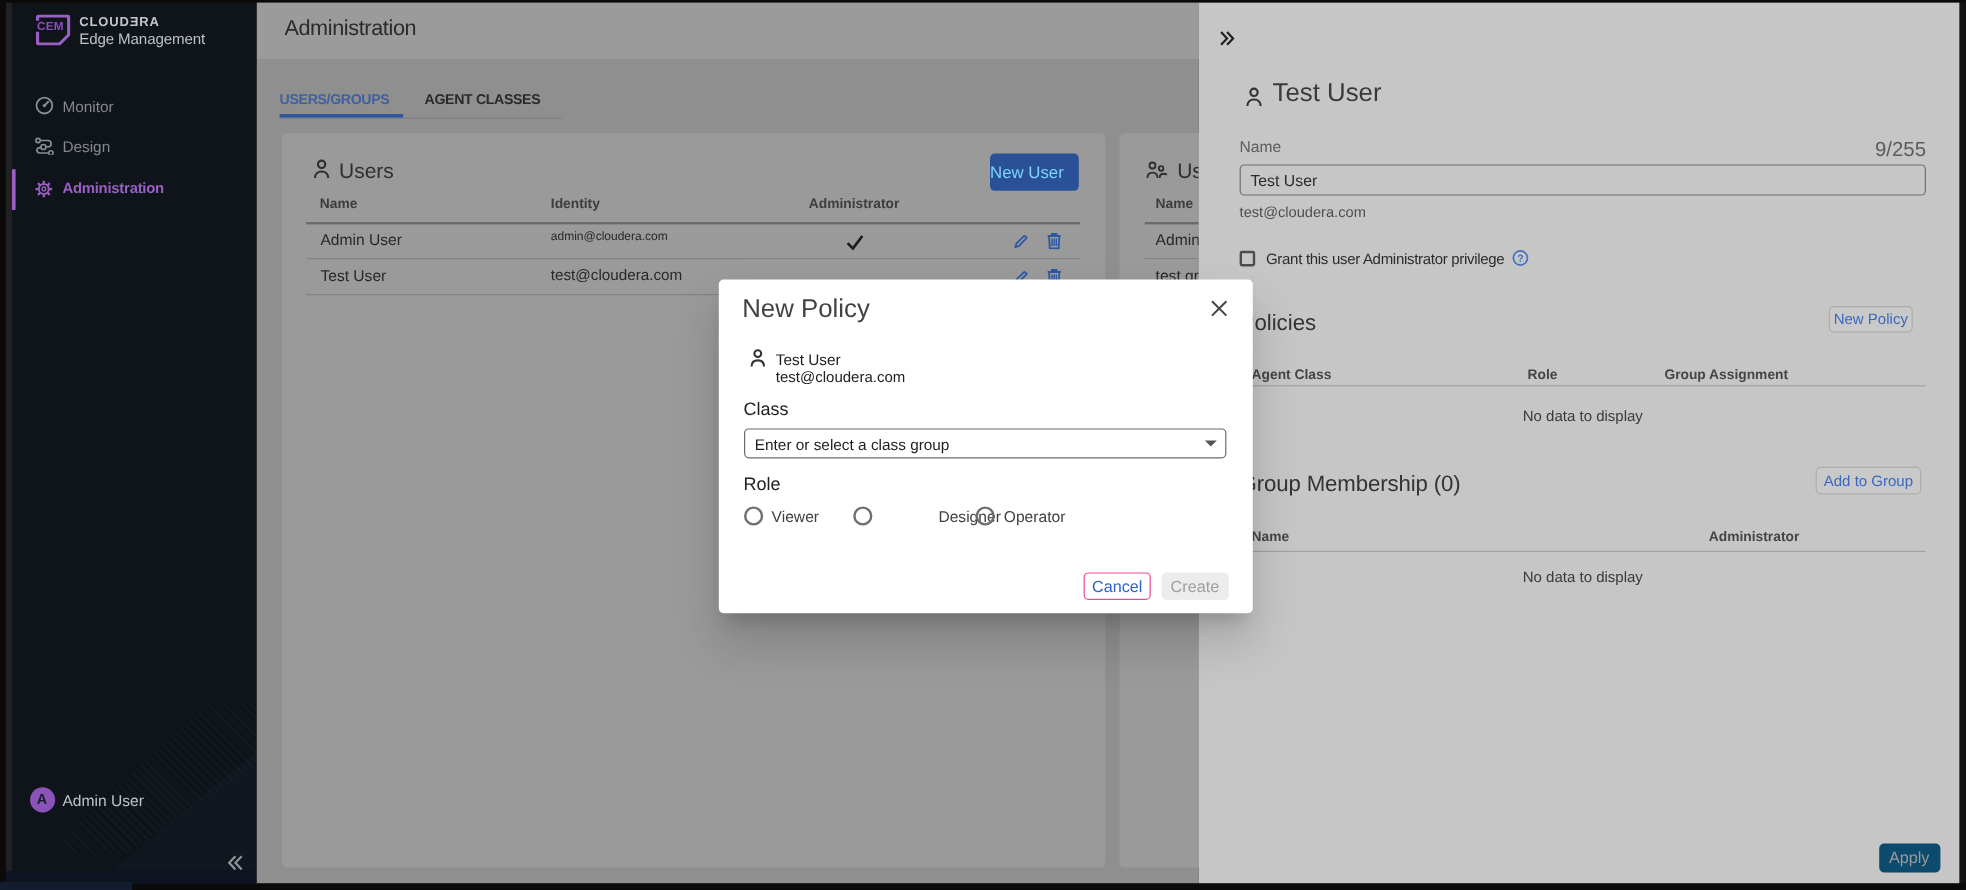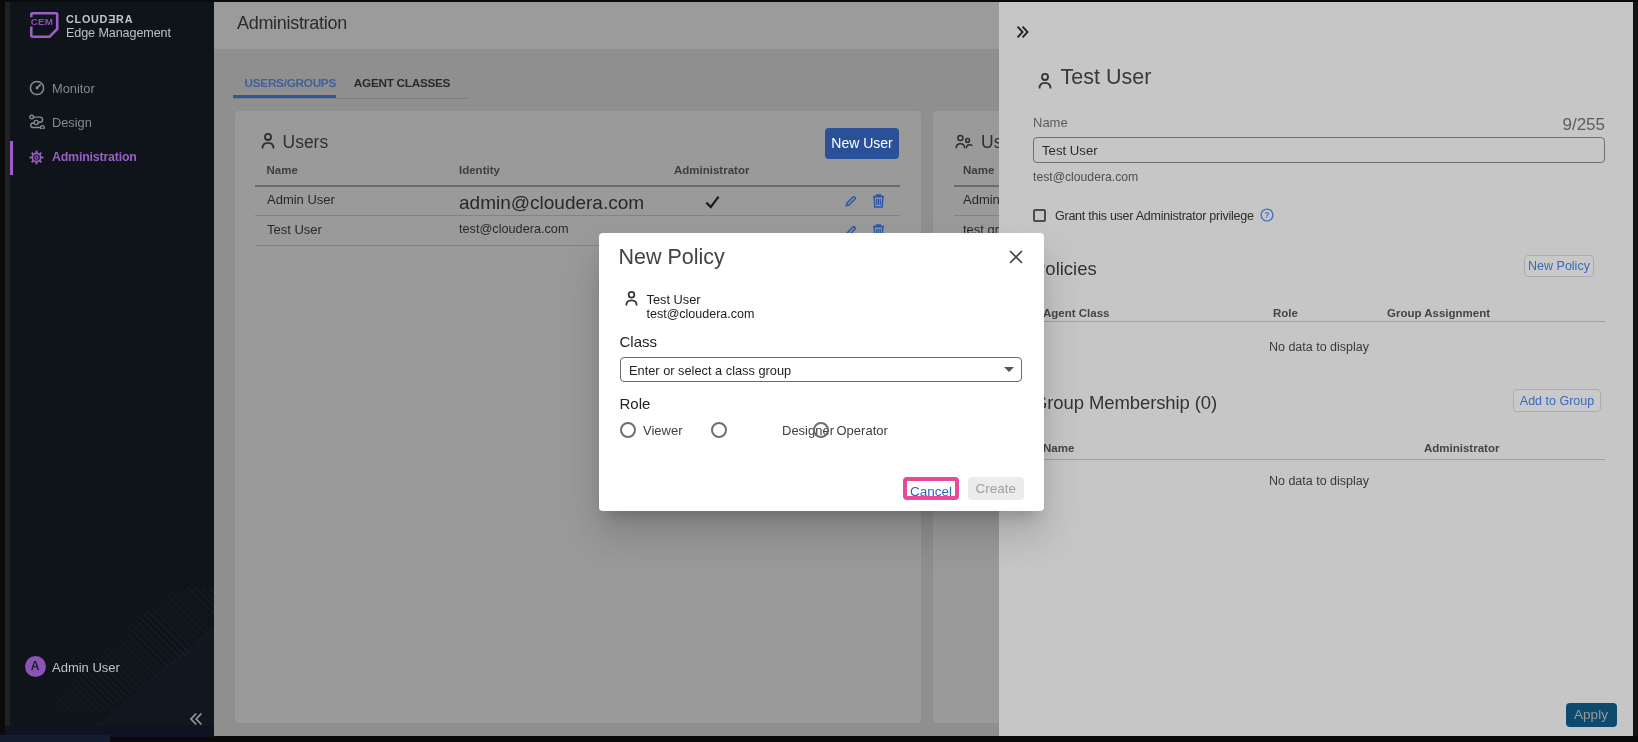--- a/index.html
+++ b/index.html
@@ -71,40 +71,40 @@
     <svg class="abs" style="left:184px;top:710px;" width="14" height="14" viewBox="0 0 14 14">
       <path d="M7.2 1.5 L2 7 L7.2 12.5 M12.4 1.5 L7.2 7 L12.4 12.5" fill="none" stroke="#8f969b" stroke-width="1.8"></path>
     </svg>
   </div>
 
   <div class="abs" id="main" style="left:214px;top:2px;width:785px;height:735px;background:#8f8f8f;overflow:hidden;">
 
     <div class="abs" style="left:0;top:0;width:785px;height:47px;background:#9b9b9b;"></div>
     <div class="abs" style="left:23px;top:11px;font-size:18px;letter-spacing:-0.3px;color:#2b2b2b;">Administration</div>
 
-    <div class="abs" style="left:19px;top:73.5px;width:103px;text-align:right;font-size:11.8px;font-weight:bold;letter-spacing:-0.3px;color:#3f619d;">USERS/GROUPS</div>
+    <div class="abs" style="left:19px;top:73.5px;width:103px;text-align:left;font-size:11.8px;font-weight:bold;letter-spacing:-0.3px;color:#3f619d;">USERS/GROUPS</div>
     <div class="abs" style="left:122px;top:73.5px;width:132px;text-align:center;font-size:11.8px;font-weight:bold;letter-spacing:-0.3px;color:#2a2a2a;">AGENT CLASSES</div>
     <div class="abs" style="left:19px;top:96px;width:235px;height:1px;background:#7f7f7f;"></div>
     <div class="abs" style="left:19px;top:92.5px;width:103px;height:3.5px;background:#31569e;"></div>
 
     <div class="abs" style="left:21px;top:108.5px;width:686px;height:612px;background:#9a9a9a;border-radius:4px;"></div>
     <svg class="abs" style="left:45px;top:130px;" width="18" height="18" viewBox="0 0 16 16">
       <circle cx="8" cy="4.4" r="2.7" fill="none" stroke="#2e2e2e" stroke-width="1.6"></circle>
       <path d="M3.1 14.6 C3.1 11.4 5.2 9.7 8 9.7 C10.8 9.7 12.9 11.4 12.9 14.6" fill="none" stroke="#2e2e2e" stroke-width="1.6"></path>
     </svg>
     <div class="abs" style="left:68.5px;top:130px;font-size:17.5px;color:#303030;">Users</div>
-    <div class="abs" style="left:611px;top:126px;width:74px;height:30.5px;background:#2a5197;border-radius:4px;text-align:center;line-height:31px;font-size:14px;color:#ffffff;">New User</div>
+    <div class="abs" style="left:611px;top:126px;width:74px;height:30.5px;background:#2a5197;border-radius:4px;line-height:31px;font-size:14px;color:#7dd3fc;">New User</div>
 
     <div class="abs" style="left:52.5px;top:162px;font-size:11.5px;font-weight:bold;color:#3d3d3d;">Name</div>
     <div class="abs" style="left:245px;top:162px;font-size:11.5px;font-weight:bold;color:#3d3d3d;">Identity</div>
     <div class="abs" style="left:460px;top:162px;font-size:11.5px;font-weight:bold;color:#3d3d3d;">Administrator</div>
     <div class="abs" style="left:41px;top:183px;width:645px;height:1.5px;background:#6b6b6b;"></div>
 
     <div class="abs" style="left:53px;top:190px;font-size:13px;color:#282828;">Admin User</div>
-    <div class="abs" style="left:245px;top:190px;font-size:19px;color:#282828;">admin@cloudera.com</div>
+    <div class="abs" style="left:245px;top:190px;font-size:10px;color:#282828;">admin@cloudera.com</div>
     <svg class="abs" style="left:490.5px;top:193px;" width="15" height="14" viewBox="0 0 15 14">
       <path d="M1.3 7.6 L5.8 12 L13.6 1.6" fill="none" stroke="#1d1d1d" stroke-width="2.2"></path>
     </svg>
     <div class="abs" style="left:41px;top:213px;width:645px;height:1px;background:#838383;"></div>
 
     <div class="abs" style="left:53px;top:220px;font-size:13px;color:#282828;">Test User</div>
     <div class="abs" style="left:245px;top:220px;font-size:12.7px;color:#282828;">test@cloudera.com</div>
     <div class="abs" style="left:41px;top:243px;width:645px;height:1px;background:#838383;"></div>
 
     <svg class="abs" style="left:631px;top:193px;" width="12" height="12" viewBox="0 0 12 12">
@@ -208,17 +208,17 @@
     <div class="abs" style="left:405px;top:134.5px;width:0;height:0;border-left:5px solid transparent;border-right:5px solid transparent;border-top:5px solid #565656;"></div>
 
     <div class="abs" style="left:21px;top:162.5px;font-size:15px;color:#212121;">Role</div>
     <div class="abs" style="left:21px;top:189px;width:16px;height:16px;border:2px solid #6f6f6f;border-radius:50%;"></div>
     <div class="abs" style="left:44.5px;top:190.5px;font-size:13px;color:#404040;">Viewer</div>
     <div class="abs" style="left:112px;top:189px;width:16px;height:16px;border:2px solid #6f6f6f;border-radius:50%;"></div>
     <div class="abs" style="left:135.5px;top:190.5px;font-size:13px;color:#404040;margin-left:48px;">Designer</div>
     <div class="abs" style="left:214px;top:189px;width:16px;height:16px;border:2px solid #6f6f6f;border-radius:50%;"></div>
     <div class="abs" style="left:238px;top:190.5px;font-size:13px;color:#404040;">Operator</div>
 
-    <div class="abs" style="left:304.5px;top:244.5px;width:56px;height:23px;background:#fff;border:4px solid #ec4899;border-radius:4px;text-align:center;line-height:22px;font-size:13.5px;color:#2d63c8;">Cancel</div>
+    <div class="abs" style="left:304.5px;top:244.5px;width:56px;height:23px;background:#fff;border:1px solid #ec4899;border-radius:4px;text-align:center;line-height:22px;font-size:13.5px;color:#2d63c8;">Cancel</div>
     <div class="abs" style="left:369px;top:244.5px;width:56.5px;height:23px;background:#ececec;border-radius:4px;text-align:center;line-height:23px;font-size:13.5px;color:#9f9f9f;">Create</div>
   </div>
 
 </div>
 
 </body></html>

